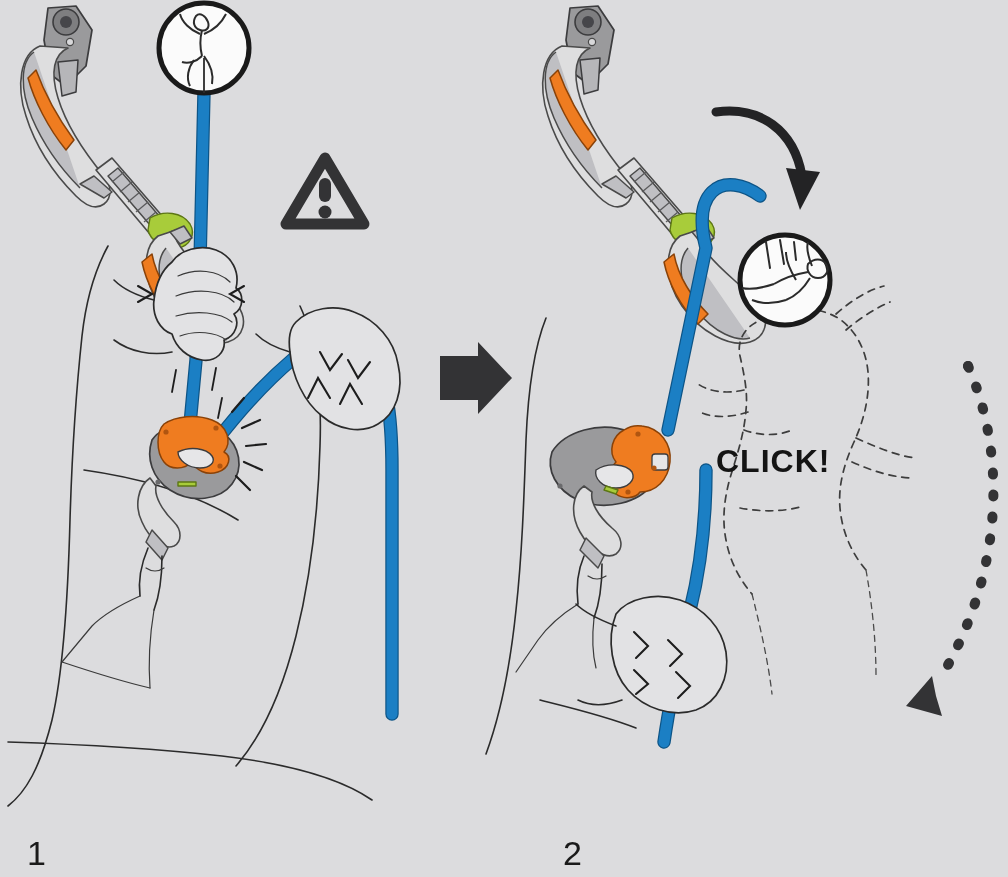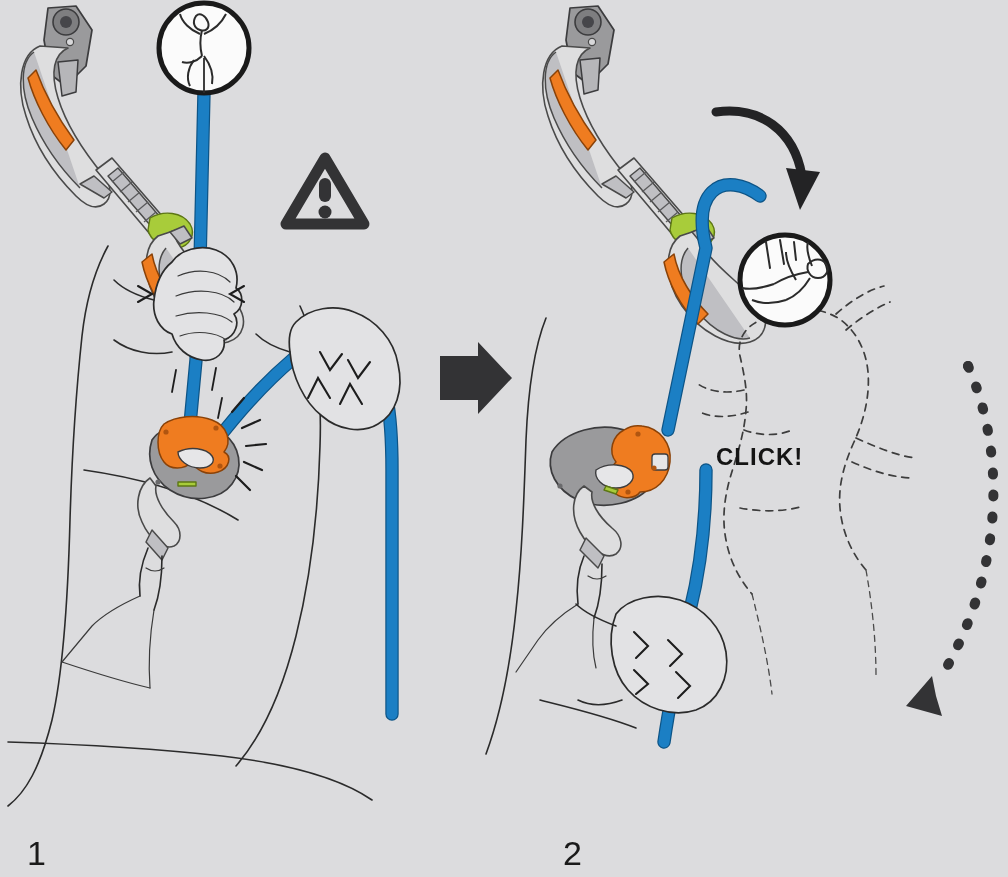--- a/index.html
+++ b/index.html
@@ -8,21 +8,21 @@
   #stage svg.layer{position:absolute;left:0;top:0;width:1008px;height:877px;}
   .panel-num{
     position:absolute;font-family:"Liberation Sans",sans-serif;
     font-size:34px;font-weight:400;color:#1a1a1a;line-height:1;
   }
   #num1{left:27px;top:836px;}
   #num2{left:563px;top:836px;}
   .click-label{
     position:absolute;left:716px;top:443px;
     font-family:"Liberation Sans",sans-serif;
-    font-size:24px;font-weight:700;letter-spacing:1px;color:#141414;
+    font-size:32px;font-weight:700;letter-spacing:1px;color:#141414;
     white-space:nowrap;
   }
 </style>
 </head>
 <body>
 
 <div id="stage">
 
   <svg class="layer" viewBox="0 0 1008 877">
     <defs>

